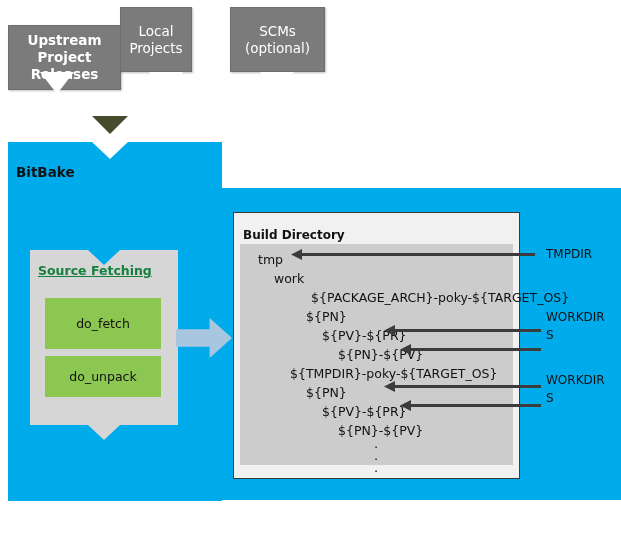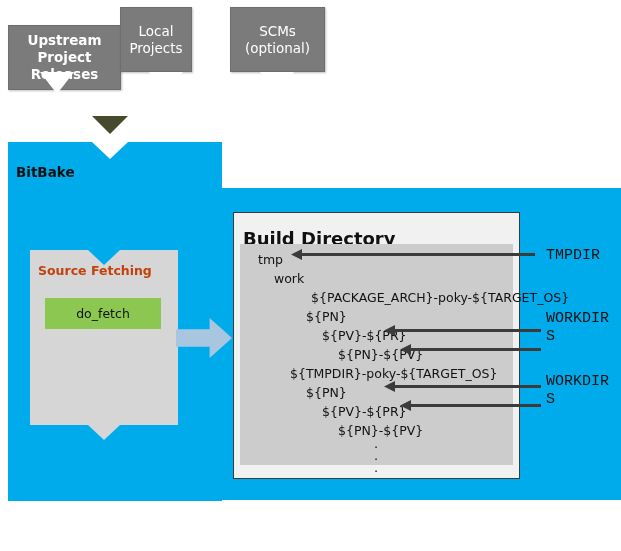--- a/index.html
+++ b/index.html
@@ -115,33 +115,34 @@
     left: 88px; top: 425px;
     width: 32px; height: 15px;
     background: #D6D6D6;
     clip-path: polygon(0% 0%, 100% 0%, 50% 100%);
   }
   #source-fetching-title {
     position: absolute;
     left: 38px; top: 263px;
     font-size: 12.5px;
     font-weight: bold;
-    color: #c2410c;
+    color: #15803d;
+    text-decoration: underline;
   }
   .task-box {
     position: absolute;
     background: #8CC751;
     color: #111111;
     display: flex;
     align-items: center;
     justify-content: center;
     font-size: 12.5px;
     box-sizing: border-box;
   }
-  #task-do-fetch  { left: 45px; top: 298px; width: 116px; height: 31px; }
+  #task-do-fetch  { left: 45px; top: 298px; width: 116px; height: 51px; }
   #task-do-unpack { left: 45px; top: 356px; width: 116px; height: 41px; }
 
   
   #flow-arrow {
     position: absolute;
     left: 176px; top: 318px;
     width: 56px; height: 40px;
     background: #A9C6E0;
     clip-path: polygon(0% 28%, 60% 28%, 60% 0%, 100% 50%, 60% 100%, 60% 72%, 0% 72%);
   }
@@ -151,21 +152,21 @@
     position: absolute;
     left: 233px; top: 212px;
     width: 287px; height: 267px;
     background: #F1F1F1;
     border: 1px solid #3A3A3A;
     box-sizing: border-box;
   }
   #build-directory-title {
     position: absolute;
     left: 243px; top: 228px;
-    font-size: 18px;
+    font-size: 12px;
     font-weight: bold;
     color: #111111;
   }
   #tree-panel {
     position: absolute;
     left: 240px; top: 244px;
     width: 273px; height: 221px;
     background: #CCCCCC;
   }
   #tree {
@@ -194,23 +195,22 @@
   }
   .pointer-head {
     position: absolute;
     width: 11px;
     height: 11px;
     background: #3B3B3B;
     clip-path: polygon(0% 50%, 100% 0%, 100% 100%);
   }
   .ref-label {
     position: absolute;
-    font-size: 15px;
-    color: #111111;
-    font-family: Liberation Mono, monospace;
+    font-size: 12px;
+    color: #111111;
   }
 </style>
 </head>
 <body>
 
 <div id="canvas">
 
   <div class="src-box" id="src-upstream">Upstream
 Project
 Releases</div>
@@ -228,20 +228,21 @@
   <div id="bitbake-region"></div>
   <div id="bitbake-notch"></div>
   <div id="bitbake-label">BitBake</div>
 
   <div id="source-fetching"></div>
   <div id="sf-notch-top"></div>
   <div id="sf-notch-bottom"></div>
   <div id="source-fetching-title">Source Fetching</div>
 
   <div class="task-box" id="task-do-fetch">do_fetch</div>
+  <div class="task-box" id="task-do-unpack">do_unpack</div>
 
   <div id="flow-arrow"></div>
 
   <div id="build-directory"></div>
   <div id="build-directory-title">Build Directory</div>
   <div id="tree-panel"></div>
 
   <div id="tree">
     <div class="tree-line" style="left:18px;  top:6px;">tmp</div>
     <div class="tree-line" style="left:34px;  top:25px;">work</div>

